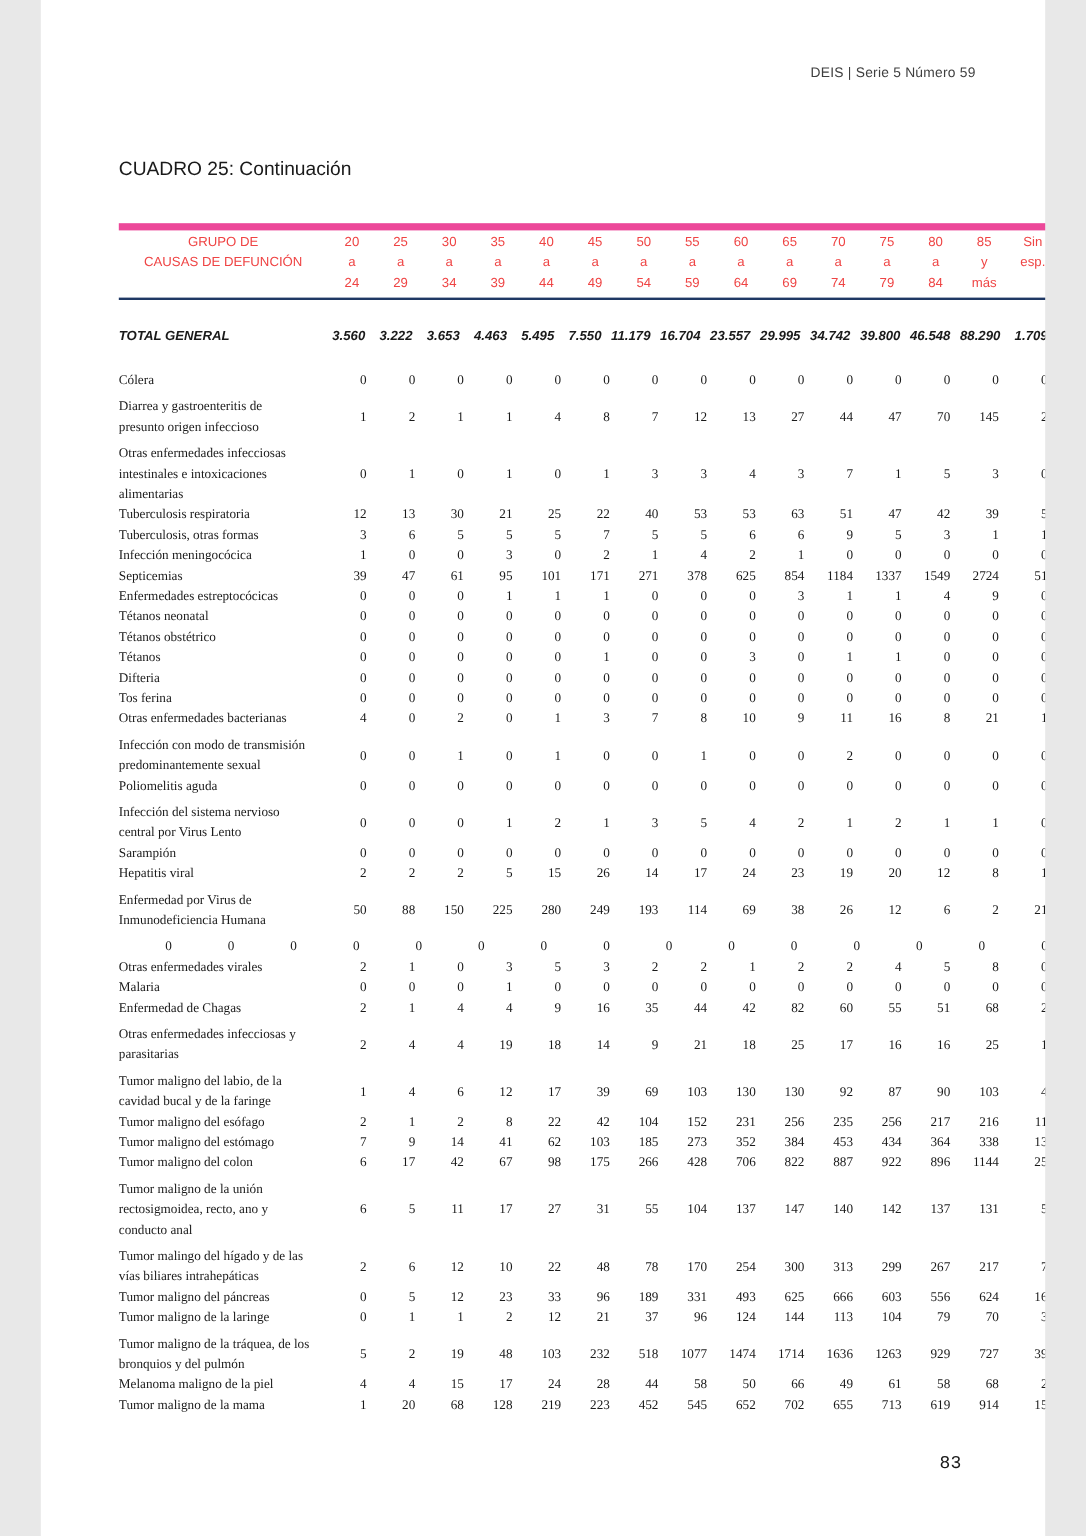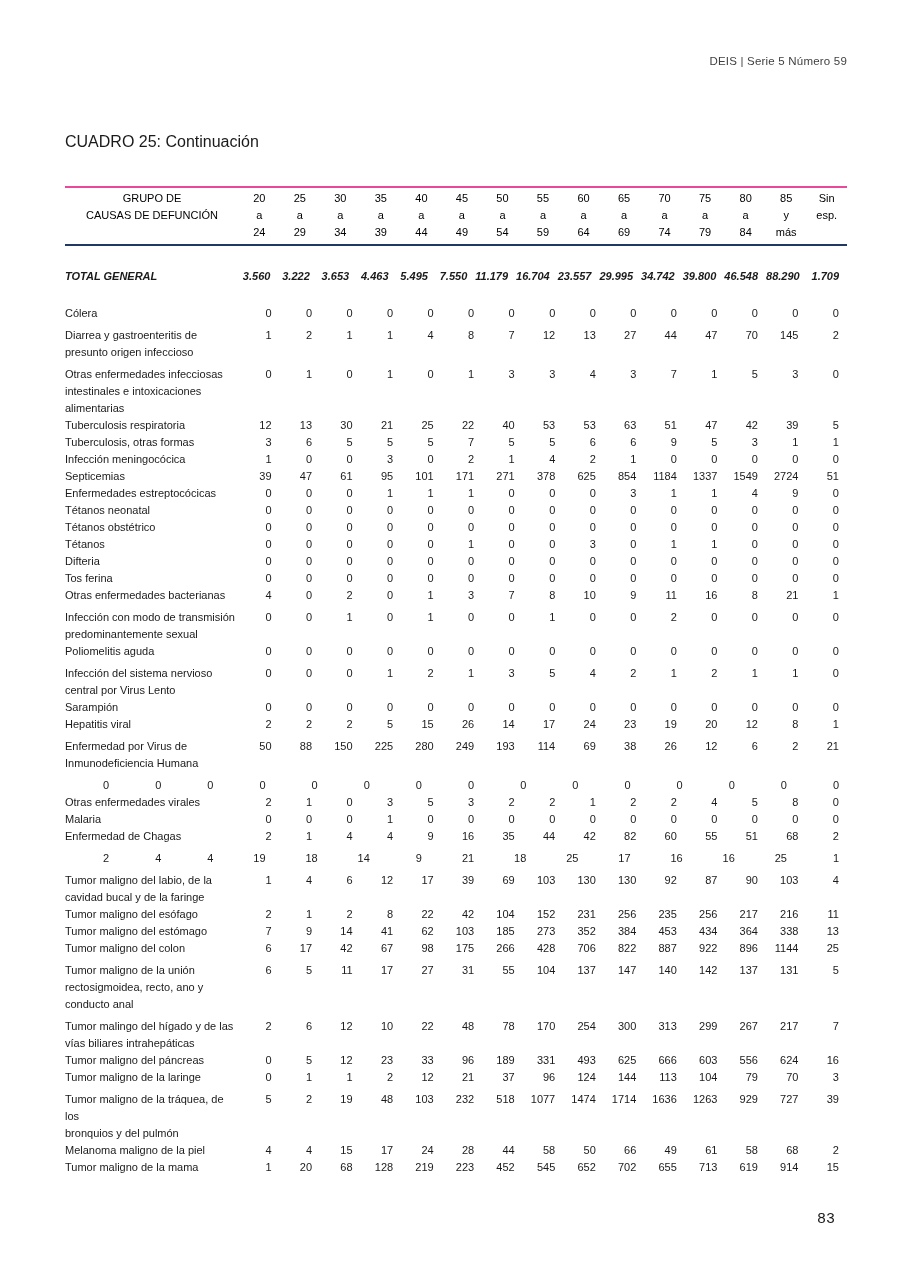--- a/index.html
+++ b/index.html
@@ -1,48 +1,48 @@
 <!DOCTYPE html>
 <html><head>
 <meta charset="utf-8">
 <style>
   html,body{margin:0;padding:0;background:#e8e8e8;}
   .page{
     position:relative;
-    width:905px;height:1280px;
+    width:837px;height:1280px;
     margin:0 auto;
     background:#ffffff;
     font-family:"Liberation Sans",sans-serif;
     color:#1a1a1a;
     overflow:hidden;
   }
   .doc-header{
     position:absolute;top:55px;right:58px;
     font-size:11.5px;color:#3f3f3f;letter-spacing:.2px;
   }
   .doc-title{
     position:absolute;top:133px;left:65px;
     font-size:16px;color:#1a1a1a;
   }
   .table{position:absolute;top:186px;left:65px;width:782px;}
   .thead{
     display:flex;
-    border-top:2px solid #ec4899;
+    border-top:6px solid #ec4899;
     border-bottom:2px solid #1f3864;
-    color:#000000;
+    color:#ef4444;
     padding:2px 0 3px 0;
   }
   .th-label{width:174px;text-align:center;}
   .th-col{flex:1;text-align:center;}
   .hline{height:17px;line-height:17px;font-size:11px;}
   .total-row{display:flex;margin-top:22px;font-weight:bold;font-style:italic;}
   .total-row .label{width:174px;font-size:11px;line-height:17px;}
   .cell{flex:1;text-align:right;padding-right:8px;font-size:11px;line-height:17px;box-sizing:border-box;}
   .tbody{margin-top:20px;}
-  .row{display:flex;align-items:flex-start;}
+  .row{display:flex;align-items:center;font-family:Liberation Serif, serif;}
   .row.multi{margin-top:5px;}
   .row .label{width:174px;font-size:11px;line-height:17px;}
   .label .lbl-line{display:block;}
   .page-num{position:absolute;top:1211px;right:70px;font-size:15px;color:#1a1a1a;font-family:Liberation Mono, monospace;}
 </style>
 </head>
 <body>
 
 <div class="page">
   <div class="doc-header">DEIS | Serie 5 Número 59</div>
@@ -630,20 +630,24 @@
           <div class="cell">44</div>
           <div class="cell">42</div>
           <div class="cell">82</div>
           <div class="cell">60</div>
           <div class="cell">55</div>
           <div class="cell">51</div>
           <div class="cell">68</div>
           <div class="cell">2</div>
         </div>
         <div class="row multi">
+          <div class="label">
+            <span class="lbl-line">Otras enfermedades infecciosas y</span>
+            <span class="lbl-line">parasitarias</span>
+          </div>
           <div class="cell">2</div>
           <div class="cell">4</div>
           <div class="cell">4</div>
           <div class="cell">19</div>
           <div class="cell">18</div>
           <div class="cell">14</div>
           <div class="cell">9</div>
           <div class="cell">21</div>
           <div class="cell">18</div>
           <div class="cell">25</div>

